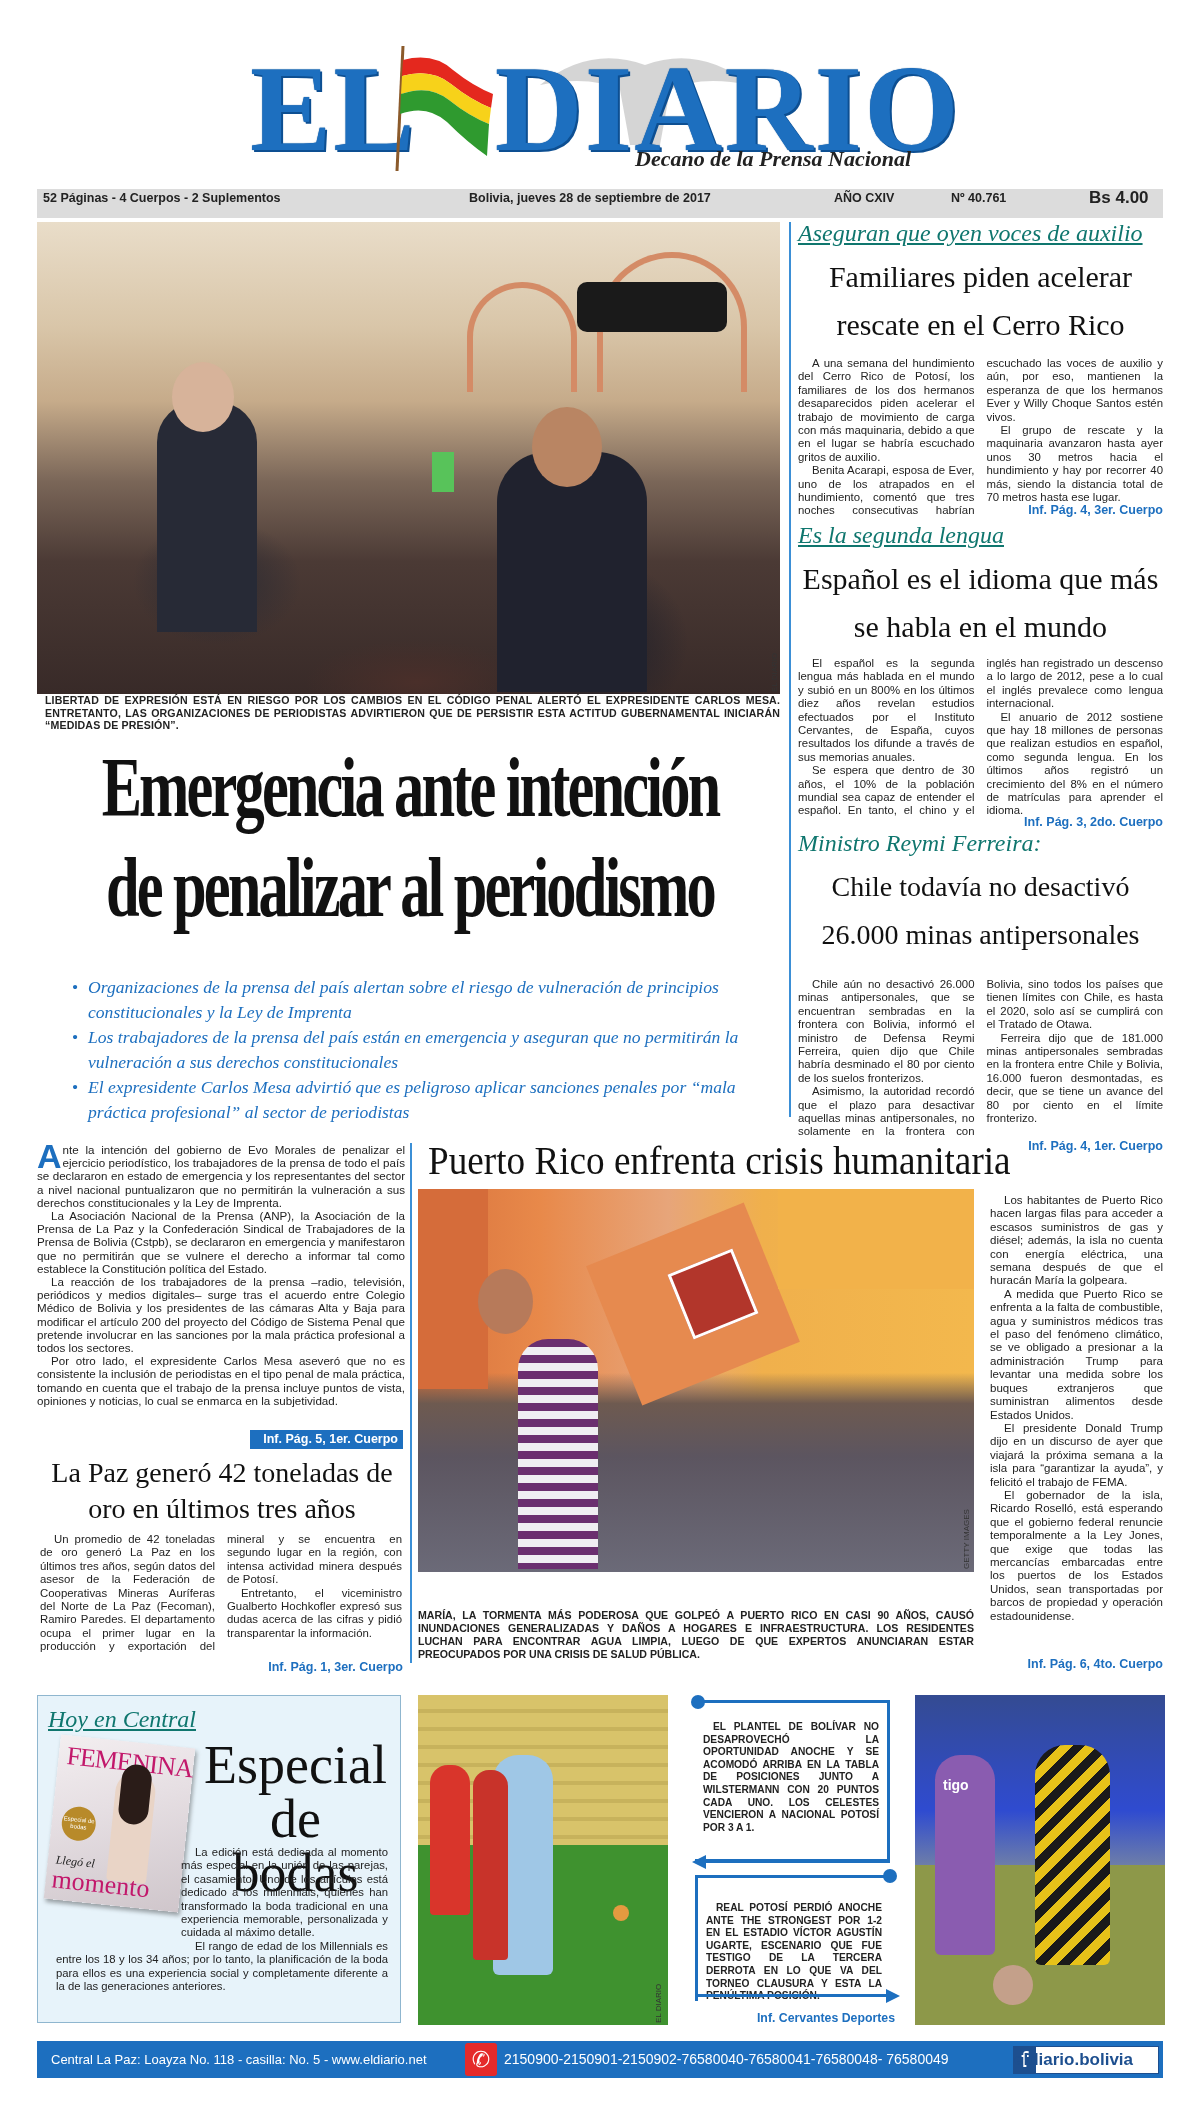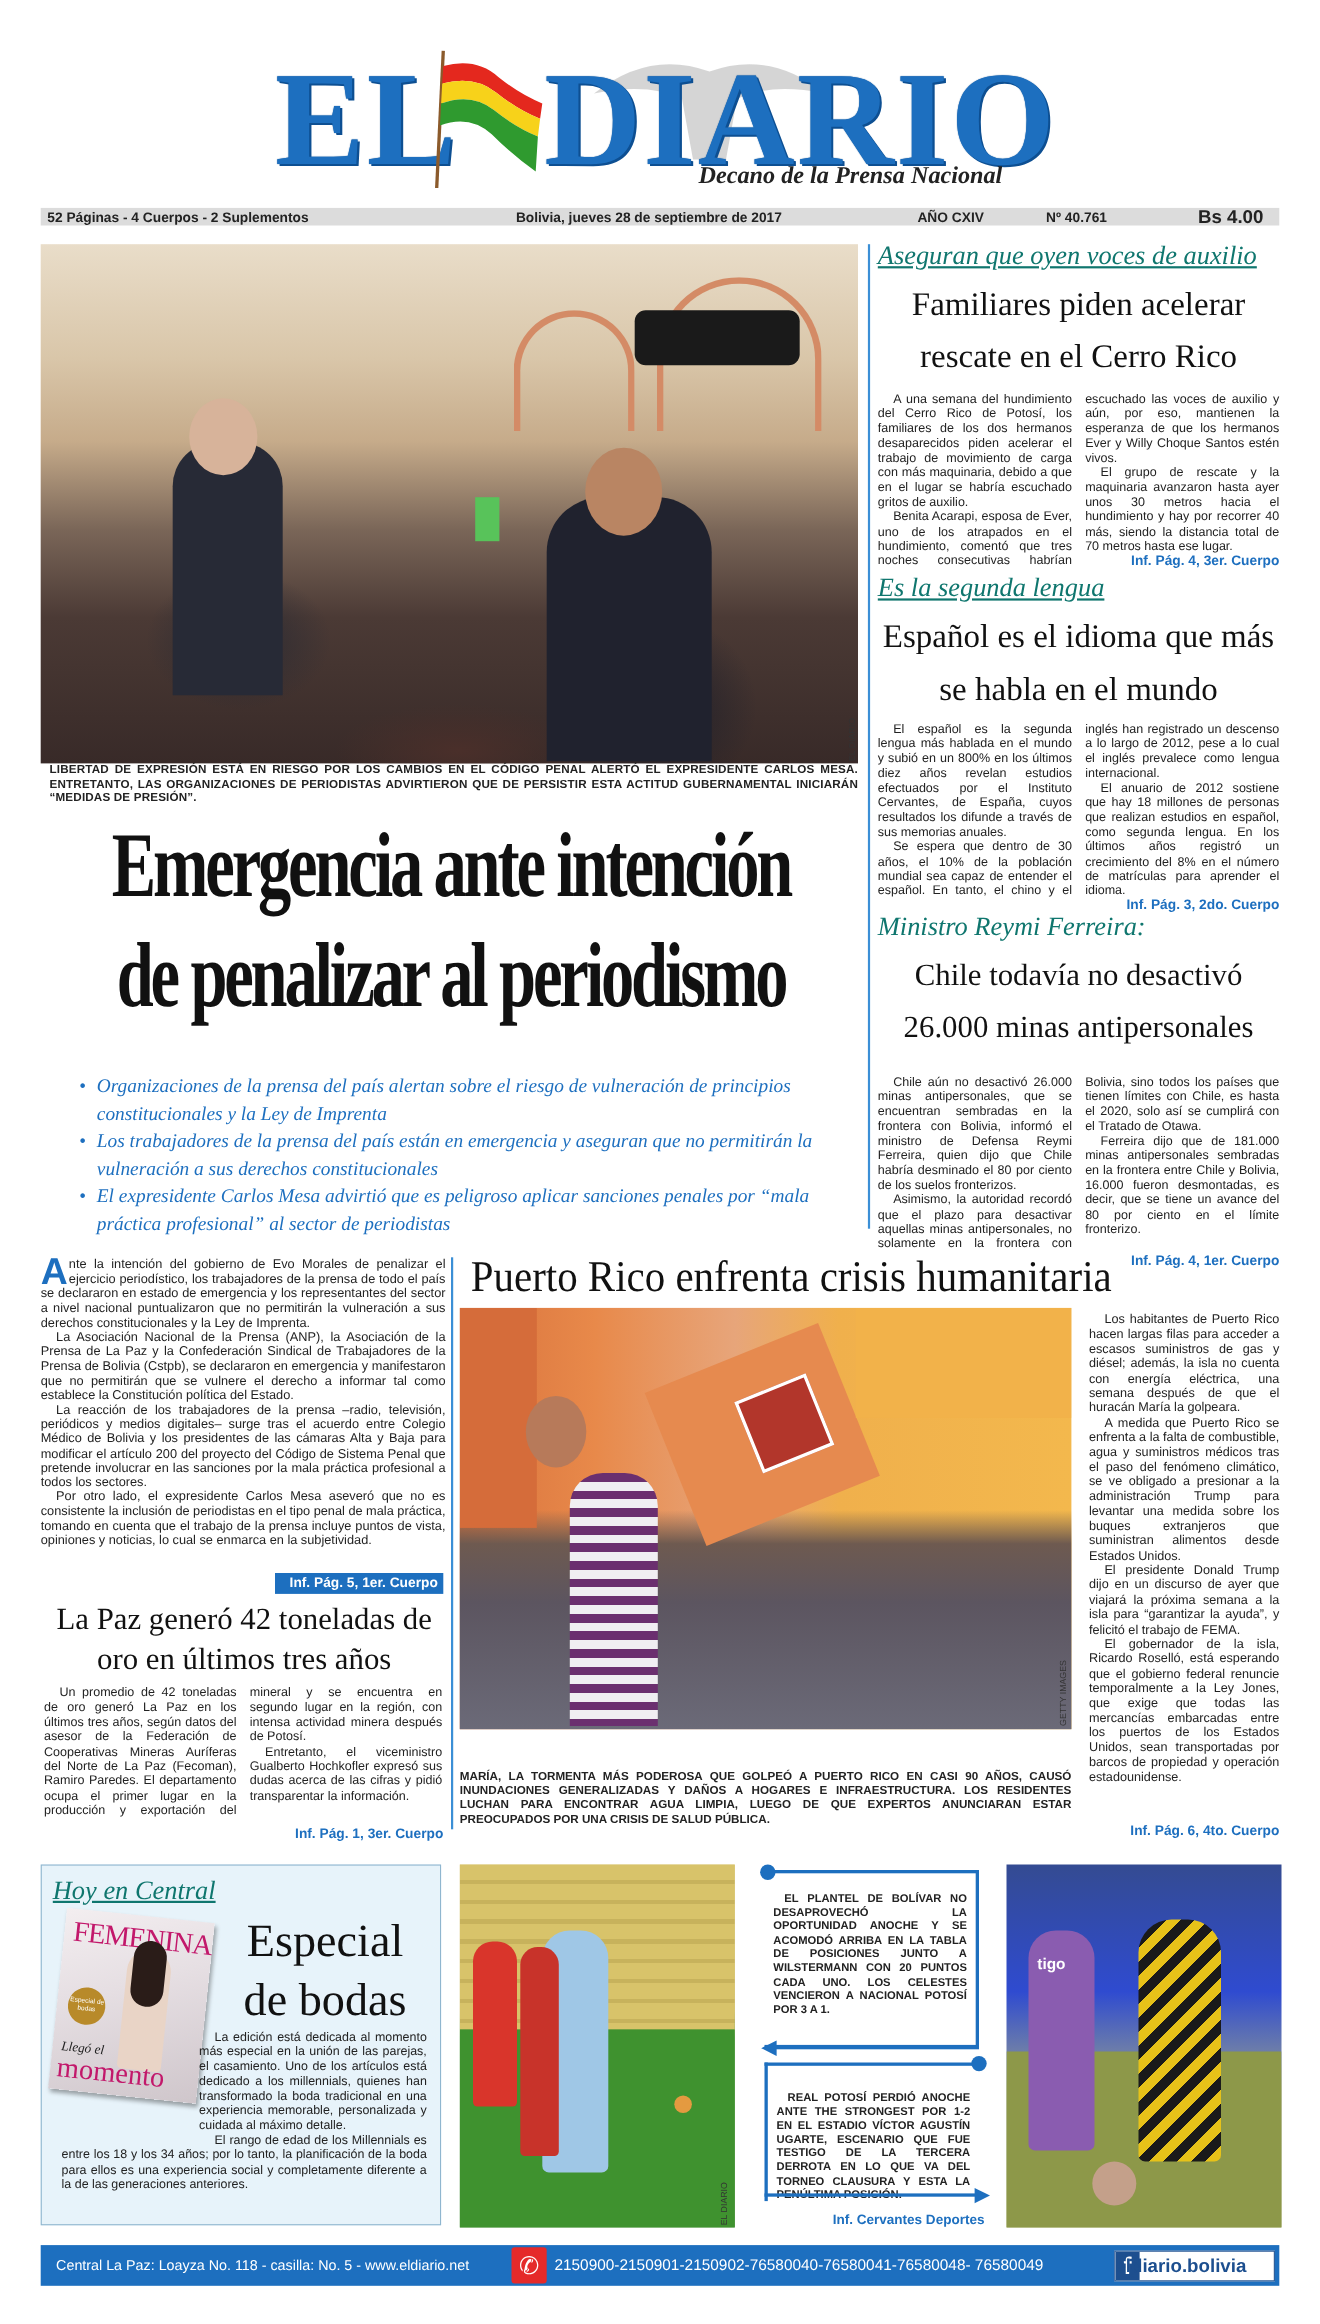--- a/index.html
+++ b/index.html
@@ -12,21 +12,21 @@
   #masthead { left: 250px; top: 40px; width: 700px; height: 140px; }
   #logo-word { position: absolute; left: 0; top: 8px; font-family: "Liberation Serif", serif; font-weight: bold;
     font-size: 122px; letter-spacing: 2px; color: #1d6fbf; line-height: 1;
     text-shadow: 2px 2px 0 #0d4f92, 0 0 1px #0d4f92; white-space: pre; }
   #eagle { position: absolute; left: 280px; top: 5px; width: 230px; height: 110px; opacity: .35; }
   #flag { position: absolute; left: 143px; top: 6px; width: 110px; height: 125px; }
   #tagline { position: absolute; left: 385px; top: 106px; font-family: "Liberation Serif", serif; font-style: italic; font-weight: bold;
     font-size: 22px; color: #222; }
 
   
-  #info-band { left: 37px; top: 189px; width: 1126px; height: 16px; background: #dcdcdc; font-size: 12.5px; font-weight: bold; color: #222; }
+  #info-band { left: 37px; top: 189px; width: 1126px; height: 29px; background: #dcdcdc; font-size: 12.5px; font-weight: bold; color: #222; }
   #info-band span { position: absolute; top: 2px; white-space: nowrap; }
   #price { font-size: 17px !important; top: -1px !important; }
 
   
   #top-photo { left: 37px; top: 222px; width: 743px; height: 472px; overflow: hidden;
     background:
       radial-gradient(ellipse 120px 90px at 180px 360px, #2b2b33 0, transparent 70%),
       radial-gradient(ellipse 130px 120px at 560px 420px, #1d1f2a 0, transparent 70%),
       radial-gradient(ellipse 160px 60px at 380px 460px, #4a2f2a 0, transparent 70%),
       linear-gradient(180deg, #e9ddc9 0%, #d9c6a9 22%, #c6ab8a 38%, #7a6658 55%, #4b3a35 72%, #382a28 100%); }
@@ -75,21 +75,21 @@
   #pr-caption { left: 418px; top: 1609px; width: 556px; font-size: 10.6px; font-weight: bold; line-height: 13px; text-align: justify; color: #222; }
   #pr-body { left: 990px; top: 1194px; width: 173px; font-size: 11.5px; line-height: 13.4px; text-align: justify; color: #222; }
   #pr-body p { text-indent: 14px; }
   #pr-ref { left: 990px; top: 1657px; width: 173px; }
 
   
   #fem-box { left: 37px; top: 1695px; width: 364px; height: 328px; background: #e7f3fa; border: 1.5px solid #8fb6cf; }
   #fem-kicker { position: absolute; left: 10px; top: 10px; }
   #fem-cover { position: absolute; left: 14px; top: 45px; width: 135px; height: 165px; transform: rotate(6deg);
     background: linear-gradient(160deg, #f3eef0 0%, #e6dfe3 40%, #cfc6cb 100%); box-shadow: 2px 3px 4px rgba(0,0,0,.35); }
-  #fem-title { position: absolute; left: 165px; top: 42px; width: 185px; font-family: "Liberation Serif", serif; font-size: 42px; line-height: 54px; text-align: center; color: #111; }
+  #fem-title { position: absolute; left: 165px; top: 42px; width: 185px; font-family: "Liberation Serif", serif; font-size: 54px; line-height: 54px; text-align: center; color: #111; }
   #fem-body { position: absolute; left: 18px; top: 150px; width: 332px; font-size: 11.3px; line-height: 13.4px; text-align: justify; color: #222; }
   #fem-body p { text-indent: 14px; }
   #fem-float { float: left; width: 125px; height: 103px; }
 
   
   #sport-photo-1 { left: 418px; top: 1695px; width: 250px; height: 330px; overflow: hidden;
     background: linear-gradient(180deg, #d7c46c 0%, #cdbb63 40%, #4f9a3a 48%, #3f8a2f 100%); }
   #sport-photo-2 { left: 915px; top: 1695px; width: 250px; height: 330px; overflow: hidden;
     background: linear-gradient(180deg, #344b92 0%, #2f4bd0 35%, #6f7fa8 52%, #7f8a55 62%, #8a9540 100%); }
   .sport-box { position: absolute; width: 195px; border: 3px solid #1d6fbf; border-left: none; font-size: 10.2px; font-weight: bold; line-height: 12.6px; text-align: justify; padding: 18px 8px 8px 8px; color: #222; background: #fff; }

